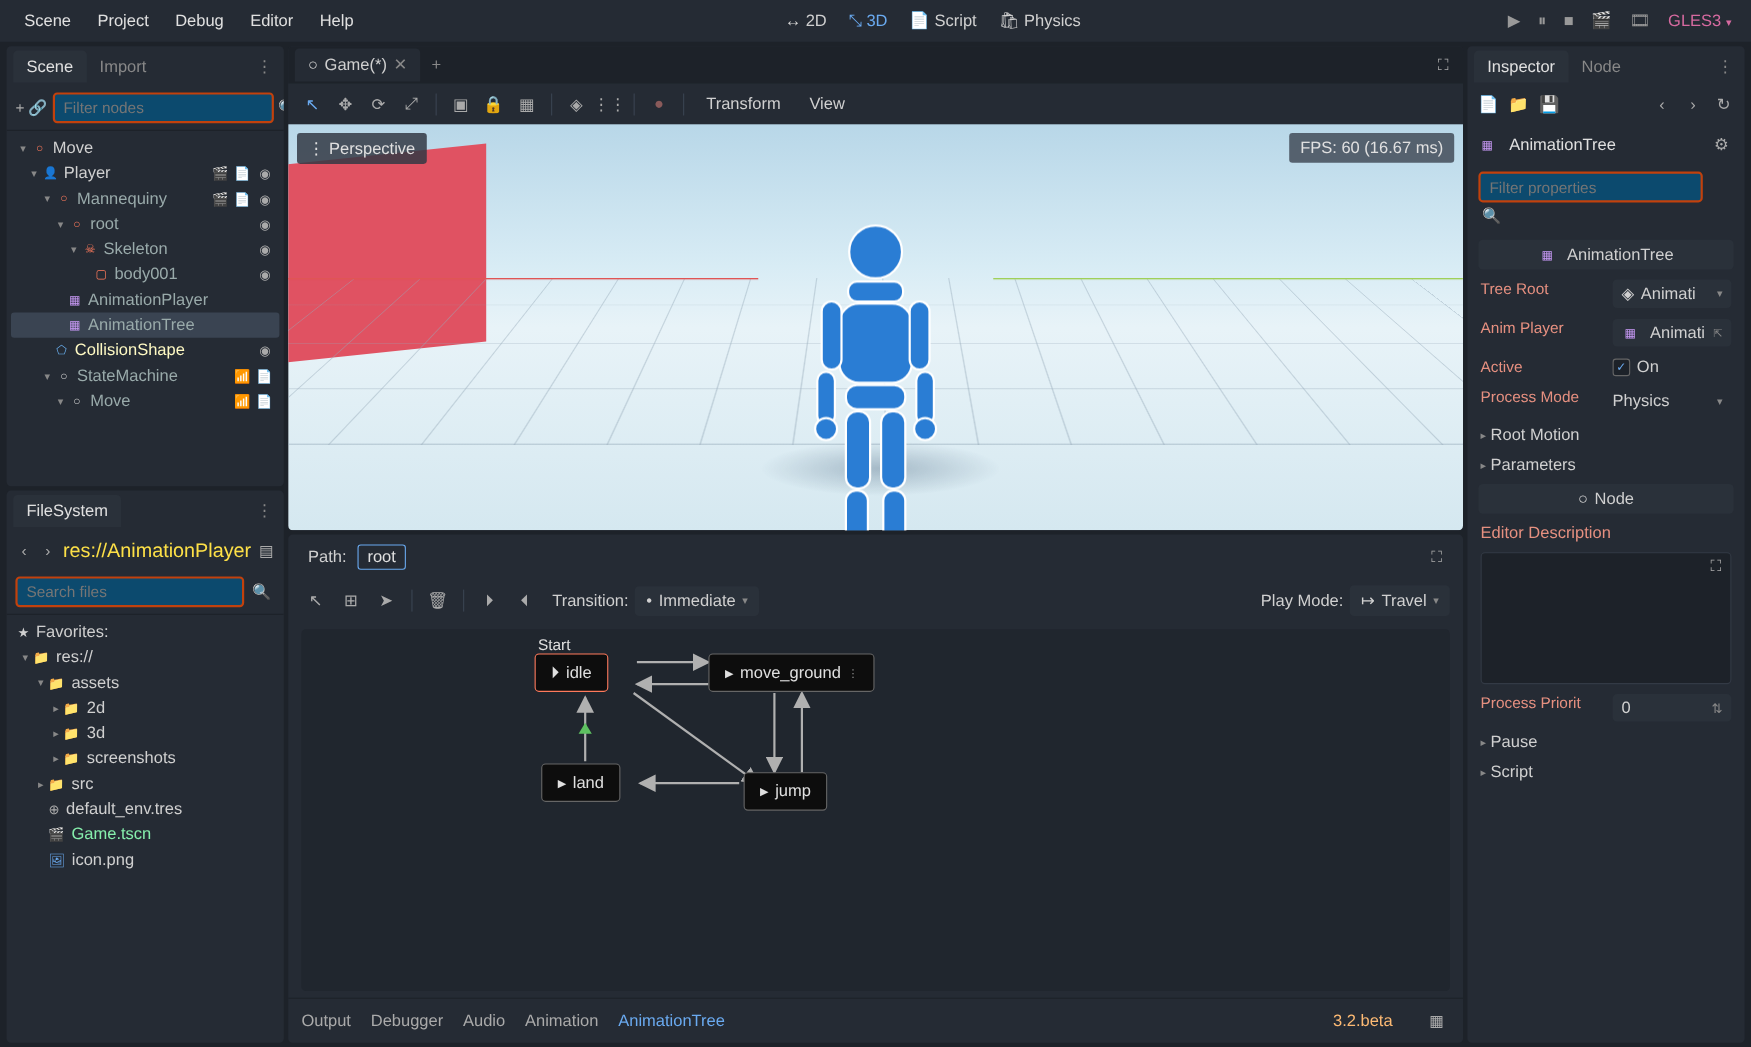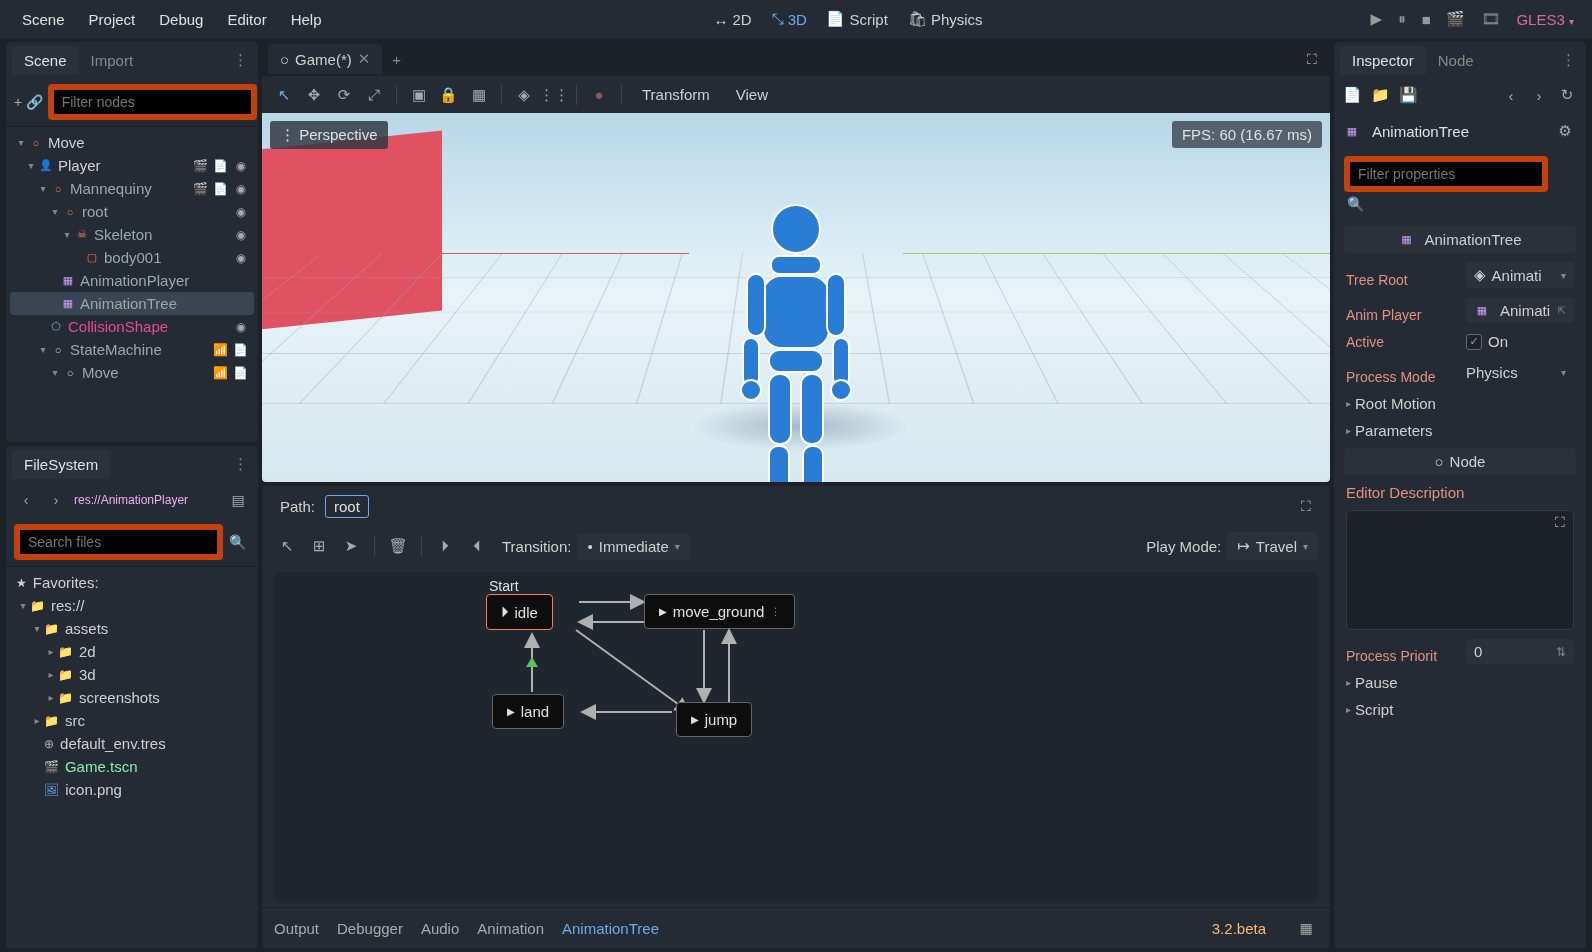--- a/index.html
+++ b/index.html
@@ -15,37 +15,37 @@
 .left-col{width:258px;display:flex;flex-direction:column;gap:4px;padding:4px 0 4px 6px}
 .center-col{flex:1;display:flex;flex-direction:column;padding:4px;gap:4px}
 .right-col{width:258px;display:flex;flex-direction:column;padding:4px 6px 4px 0}
 .panel{background:#252b34;border-radius:4px;display:flex;flex-direction:column;overflow:hidden}
 .panel-tabs{display:flex;align-items:center;height:36px;padding:0 6px}
 .tab{padding:6px 12px;cursor:pointer;color:#888}
 .tab.active{color:#e0e0e0;background:#2a313a;border-radius:4px 4px 0 0}
 .dots{margin-left:auto;color:#888;cursor:pointer;padding:4px}
 .toolbar-row{display:flex;align-items:center;gap:4px;padding:6px 8px;border-bottom:1px solid #1d2229}
 .tb-btn{width:24px;height:24px;display:flex;align-items:center;justify-content:center;cursor:pointer;color:#aaa;font-size:14px}
-.filter-input{flex:1;background:#000000;border:6px solid #c2410c;border-radius:4px;padding:4px 8px;color:#d0d0d0;outline:none;font-size:14px}
+.filter-input{flex:1;background:#0c4a6e;border:2px solid #c2410c;border-radius:4px;padding:4px 8px;color:#d0d0d0;outline:none;font-size:14px}
 .tree{flex:1;overflow:auto;padding:4px}
 .tree-row{display:flex;align-items:center;padding:3px 4px;cursor:pointer;border-radius:3px}
 .tree-row.selected{background:#3a4452}
 .tree-indent{display:inline-block}
 .expand{width:14px;text-align:center;color:#888;cursor:pointer;font-size:10px}
 .node-icon{width:16px;height:16px;margin-right:4px;display:inline-flex;align-items:center;justify-content:center;font-size:11px}
 .ico-spatial{color:#ff7a5c}
 .ico-skel{color:#ff7a5c}
 .ico-mesh{color:#ff7a5c}
 .ico-anim{color:#c99af7}
 .ico-coll{color:#6ab0f0}
 .row-right{margin-left:auto;display:flex;gap:2px;align-items:center}
 .vis-icon{width:18px;text-align:center;color:#aaa;font-size:12px}
 .fs-panel{flex:1}
 .fs-header{display:flex;align-items:center;padding:6px 8px;gap:6px}
-.fs-path{flex:1;color:#f0abfc;font-size:12px}
+.fs-path{flex:1;color:#fde047;font-size:18px}
 .fs-tree{flex:1;padding:4px 8px;overflow:auto}
 .fs-row{display:flex;align-items:center;padding:3px 2px;cursor:pointer}
 .fs-icon{margin-right:6px;font-size:12px}
 .folder{color:#6aaaf0}
 .file-icon{color:#aaa}
 .viewport-panel{height:440px}
 .vp-tabs{display:flex;align-items:center;height:34px;background:#1d2229;padding:0 6px}
 .vp-tab{background:#252b34;padding:6px 12px;border-radius:4px 4px 0 0;display:flex;align-items:center;gap:6px;cursor:pointer}
 .vp-close{color:#888;cursor:pointer}
 .vp-add{color:#888;padding:6px 10px;cursor:pointer}
@@ -84,21 +84,21 @@
 .bottom-tab{cursor:pointer;color:#aaa}
 .bottom-tab.active{color:#6aaaf0}
 .version{margin-left:auto;color:#fdba74;margin-right:10px}
 .inspector-panel{flex:1}
 .insp-header{display:flex;align-items:center;padding:6px 8px;gap:6px}
 .insp-btn{width:22px;height:22px;display:flex;align-items:center;justify-content:center;cursor:pointer;color:#aaa}
 .insp-title{display:flex;align-items:center;padding:8px 10px;gap:8px}
 .insp-title-text{flex:1;color:#e0e0e0}
 .insp-filter{padding:6px 10px}
 .insp-section{background:#2a313a;text-align:center;padding:5px;margin:4px 10px;border-radius:4px;color:#d0d0d0;display:flex;align-items:center;justify-content:center;gap:6px}
-.prop-row{display:flex;align-items:flex-end;padding:5px 12px;gap:8px}
+.prop-row{display:flex;align-items:flex-start;padding:5px 12px;gap:8px}
 .prop-label{width:112px;color:#e69080;font-size:14px}
 .prop-value{flex:1;background:#2a313a;border-radius:4px;padding:4px 8px;display:flex;align-items:center;gap:6px;cursor:pointer;font-size:13px;overflow:hidden}
 .prop-value .dd{margin-left:auto;font-size:10px;color:#888}
 .checkbox{width:16px;height:16px;border:1px solid #666;border-radius:3px;display:flex;align-items:center;justify-content:center;font-size:11px;background:#1d2229}
 .checkbox.checked::after{content:"✓";color:#6aaaf0}
 .subcat{padding:5px 12px;cursor:pointer;display:flex;align-items:center;gap:4px;color:#d0d0d0}
 .subcat-arrow{font-size:10px;color:#888}
 .textarea-box{margin:4px 12px;background:#1d2229;border:1px solid #333a45;border-radius:4px;height:120px}
 .spinner-box{flex:1;background:#2a313a;border-radius:4px;padding:4px 8px;display:flex;align-items:center}
 .spinner-arrows{margin-left:auto;color:#888;font-size:12px;cursor:pointer}
@@ -204,21 +204,21 @@
             <span style="color:#9aa">AnimationPlayer</span>
           </div>
         <div class="tree-row selected">
             <span class="tree-indent" style="width:46px"></span>
             <span class="node-icon ico-anim">▦</span>
             <span style="color:#9aa">AnimationTree</span>
           </div>
         <div class="tree-row">
             <span class="tree-indent" style="width:34px"></span>
             <span class="node-icon ico-coll">⬠</span>
-            <span style="color:#ec4899">CollisionShape</span>
+            <span style="color:#fef9c3">CollisionShape</span>
             <div class="row-right">
               <span class="vis-icon">◉</span>
             </div>
           </div>
         <div class="tree-row">
             <span class="tree-indent" style="width:22px"></span>
             <span class="expand">▾</span>
             <span class="node-icon">○</span>
             <span style="color:#9aa">StateMachine</span>
             <div class="row-right">

